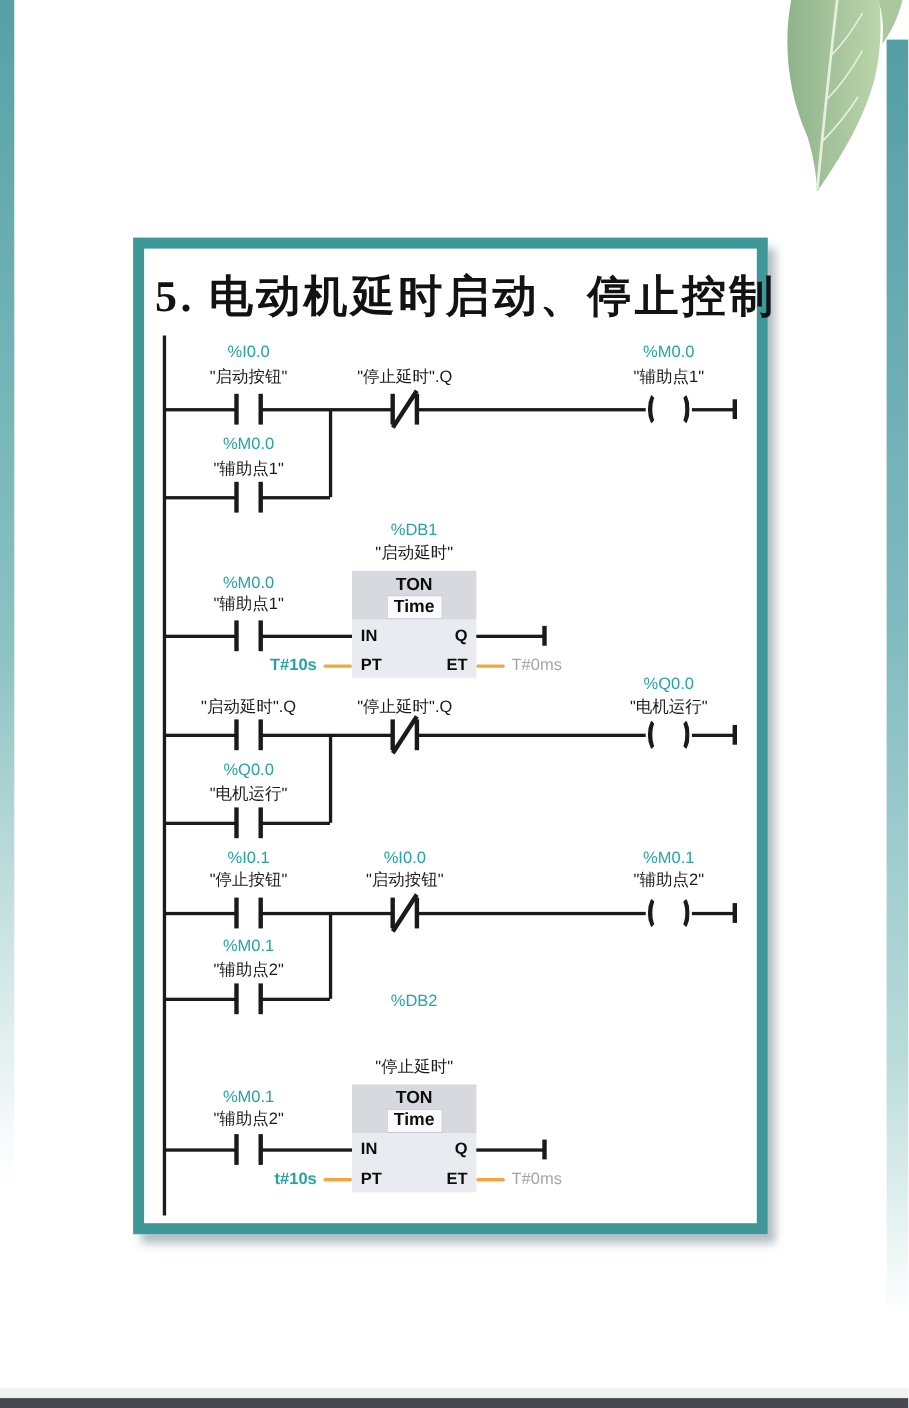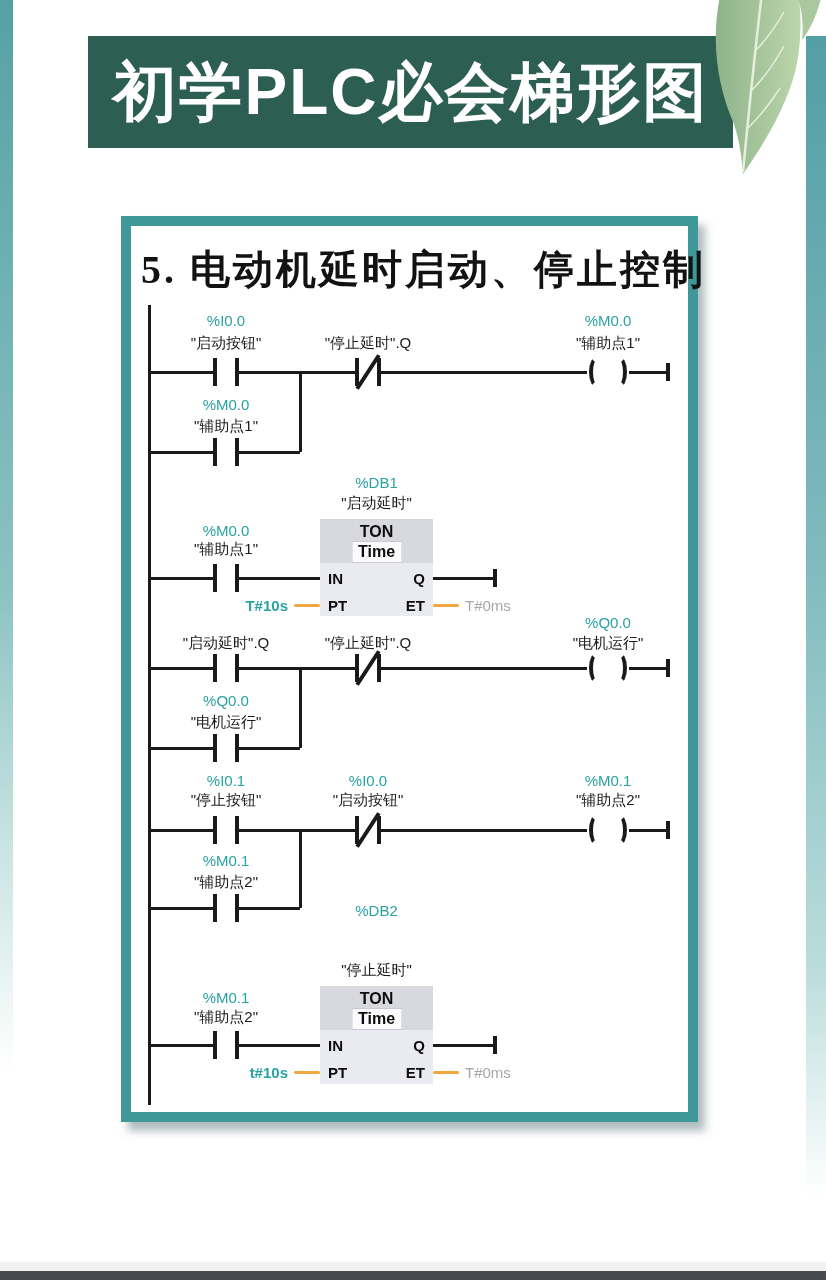--- a/index.html
+++ b/index.html
@@ -59,23 +59,20 @@
   .bottom-bar{position:absolute;left:0;top:1271px;width:826px;height:9px;background:var(--bottom-bar);}
 </style>
 </head>
 <body>
 
 <div class="page">
 
   <div class="strip-left"></div>
   <div class="strip-right"></div>
 
-  <div class="banner">
-    <span>初学PLC必会梯形图</span>
-  </div>
 
   <svg class="leaf" width="130" height="200" viewBox="0 0 130 200">
     <defs>
       <linearGradient id="leafg" x1="0" y1="0" x2="1" y2="0">
         <stop offset="0" stop-color="#8fb38c"></stop>
         <stop offset="1" stop-color="#bcd5aa"></stop>
       </linearGradient>
     </defs>
     <path d="M 26,-12 C 14,34 20,84 38,124 C 44,143 46,160 47,174 C 62,152 88,114 99,72 C 106,44 106,8 101,-12 Z" fill="url(#leafg)"></path>
     <path d="M 98,-12 C 106,6 108,24 106,40 C 114,30 123,12 127,-12 Z" fill="#a9c89d"></path>

